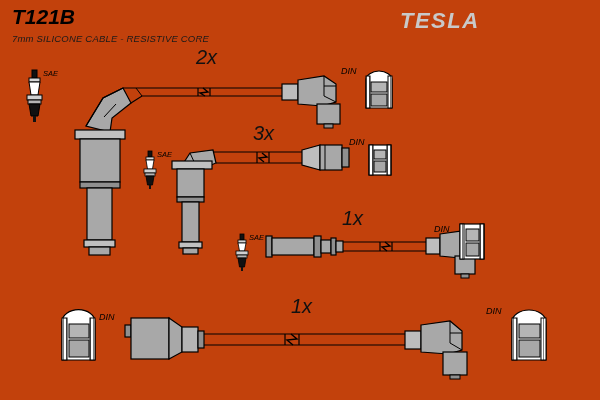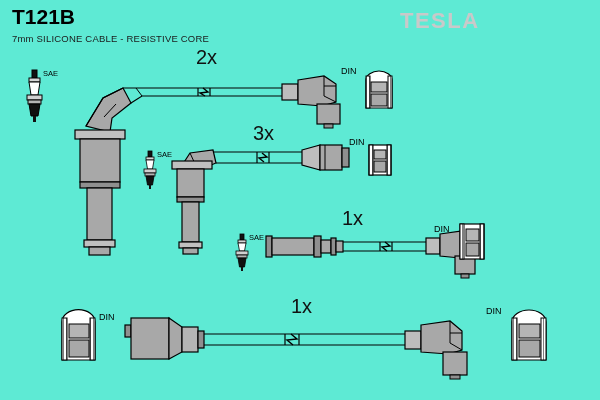--- a/index.html
+++ b/index.html
@@ -4,23 +4,24 @@
 <style>
   html, body {
     margin: 0;
     padding: 0;
     background: #ffffff;
   }
   #sheet {
     position: relative;
     width: 600px;
     height: 400px;
-    background: #5eead4;
+    background: #c2410c;
     font-family: "Liberation Sans", sans-serif;
     overflow: hidden;
+    font-style: italic;
   }
   #sheet svg {
     position: absolute;
     top: 0;
     left: 0;
     display: block;
   }
   .part-title {
     font-size: 21px;
     font-weight: bold;

